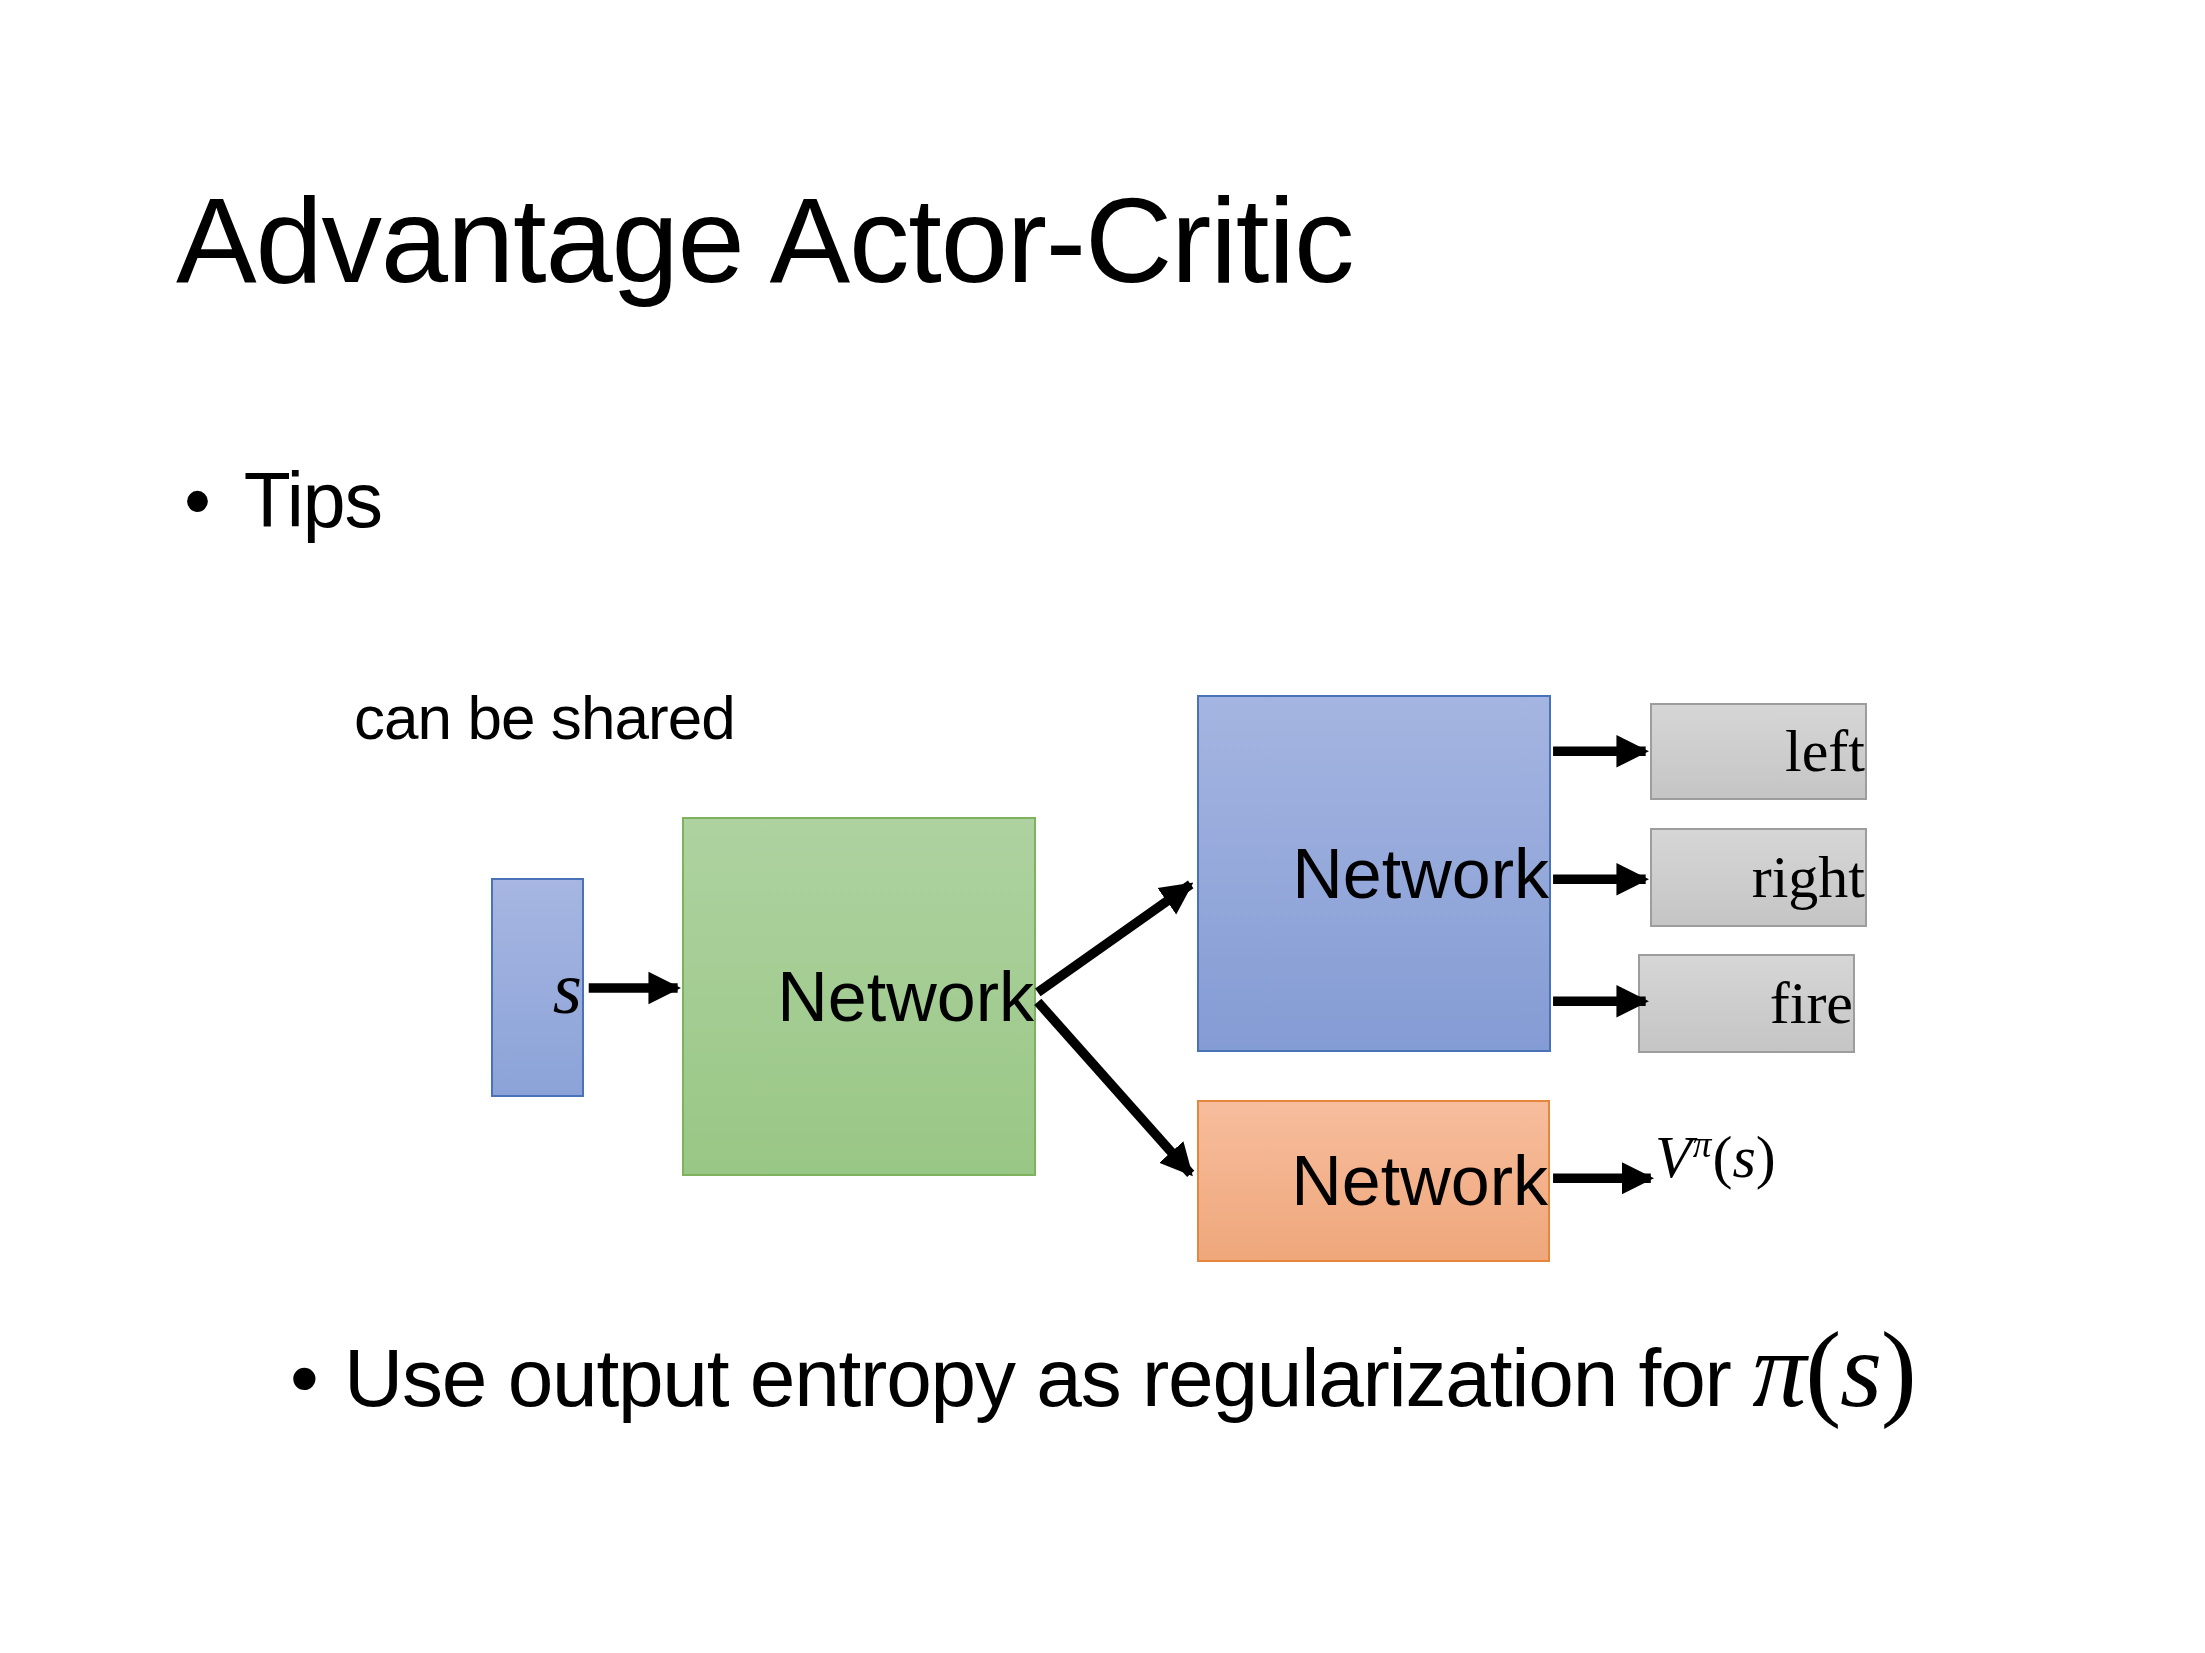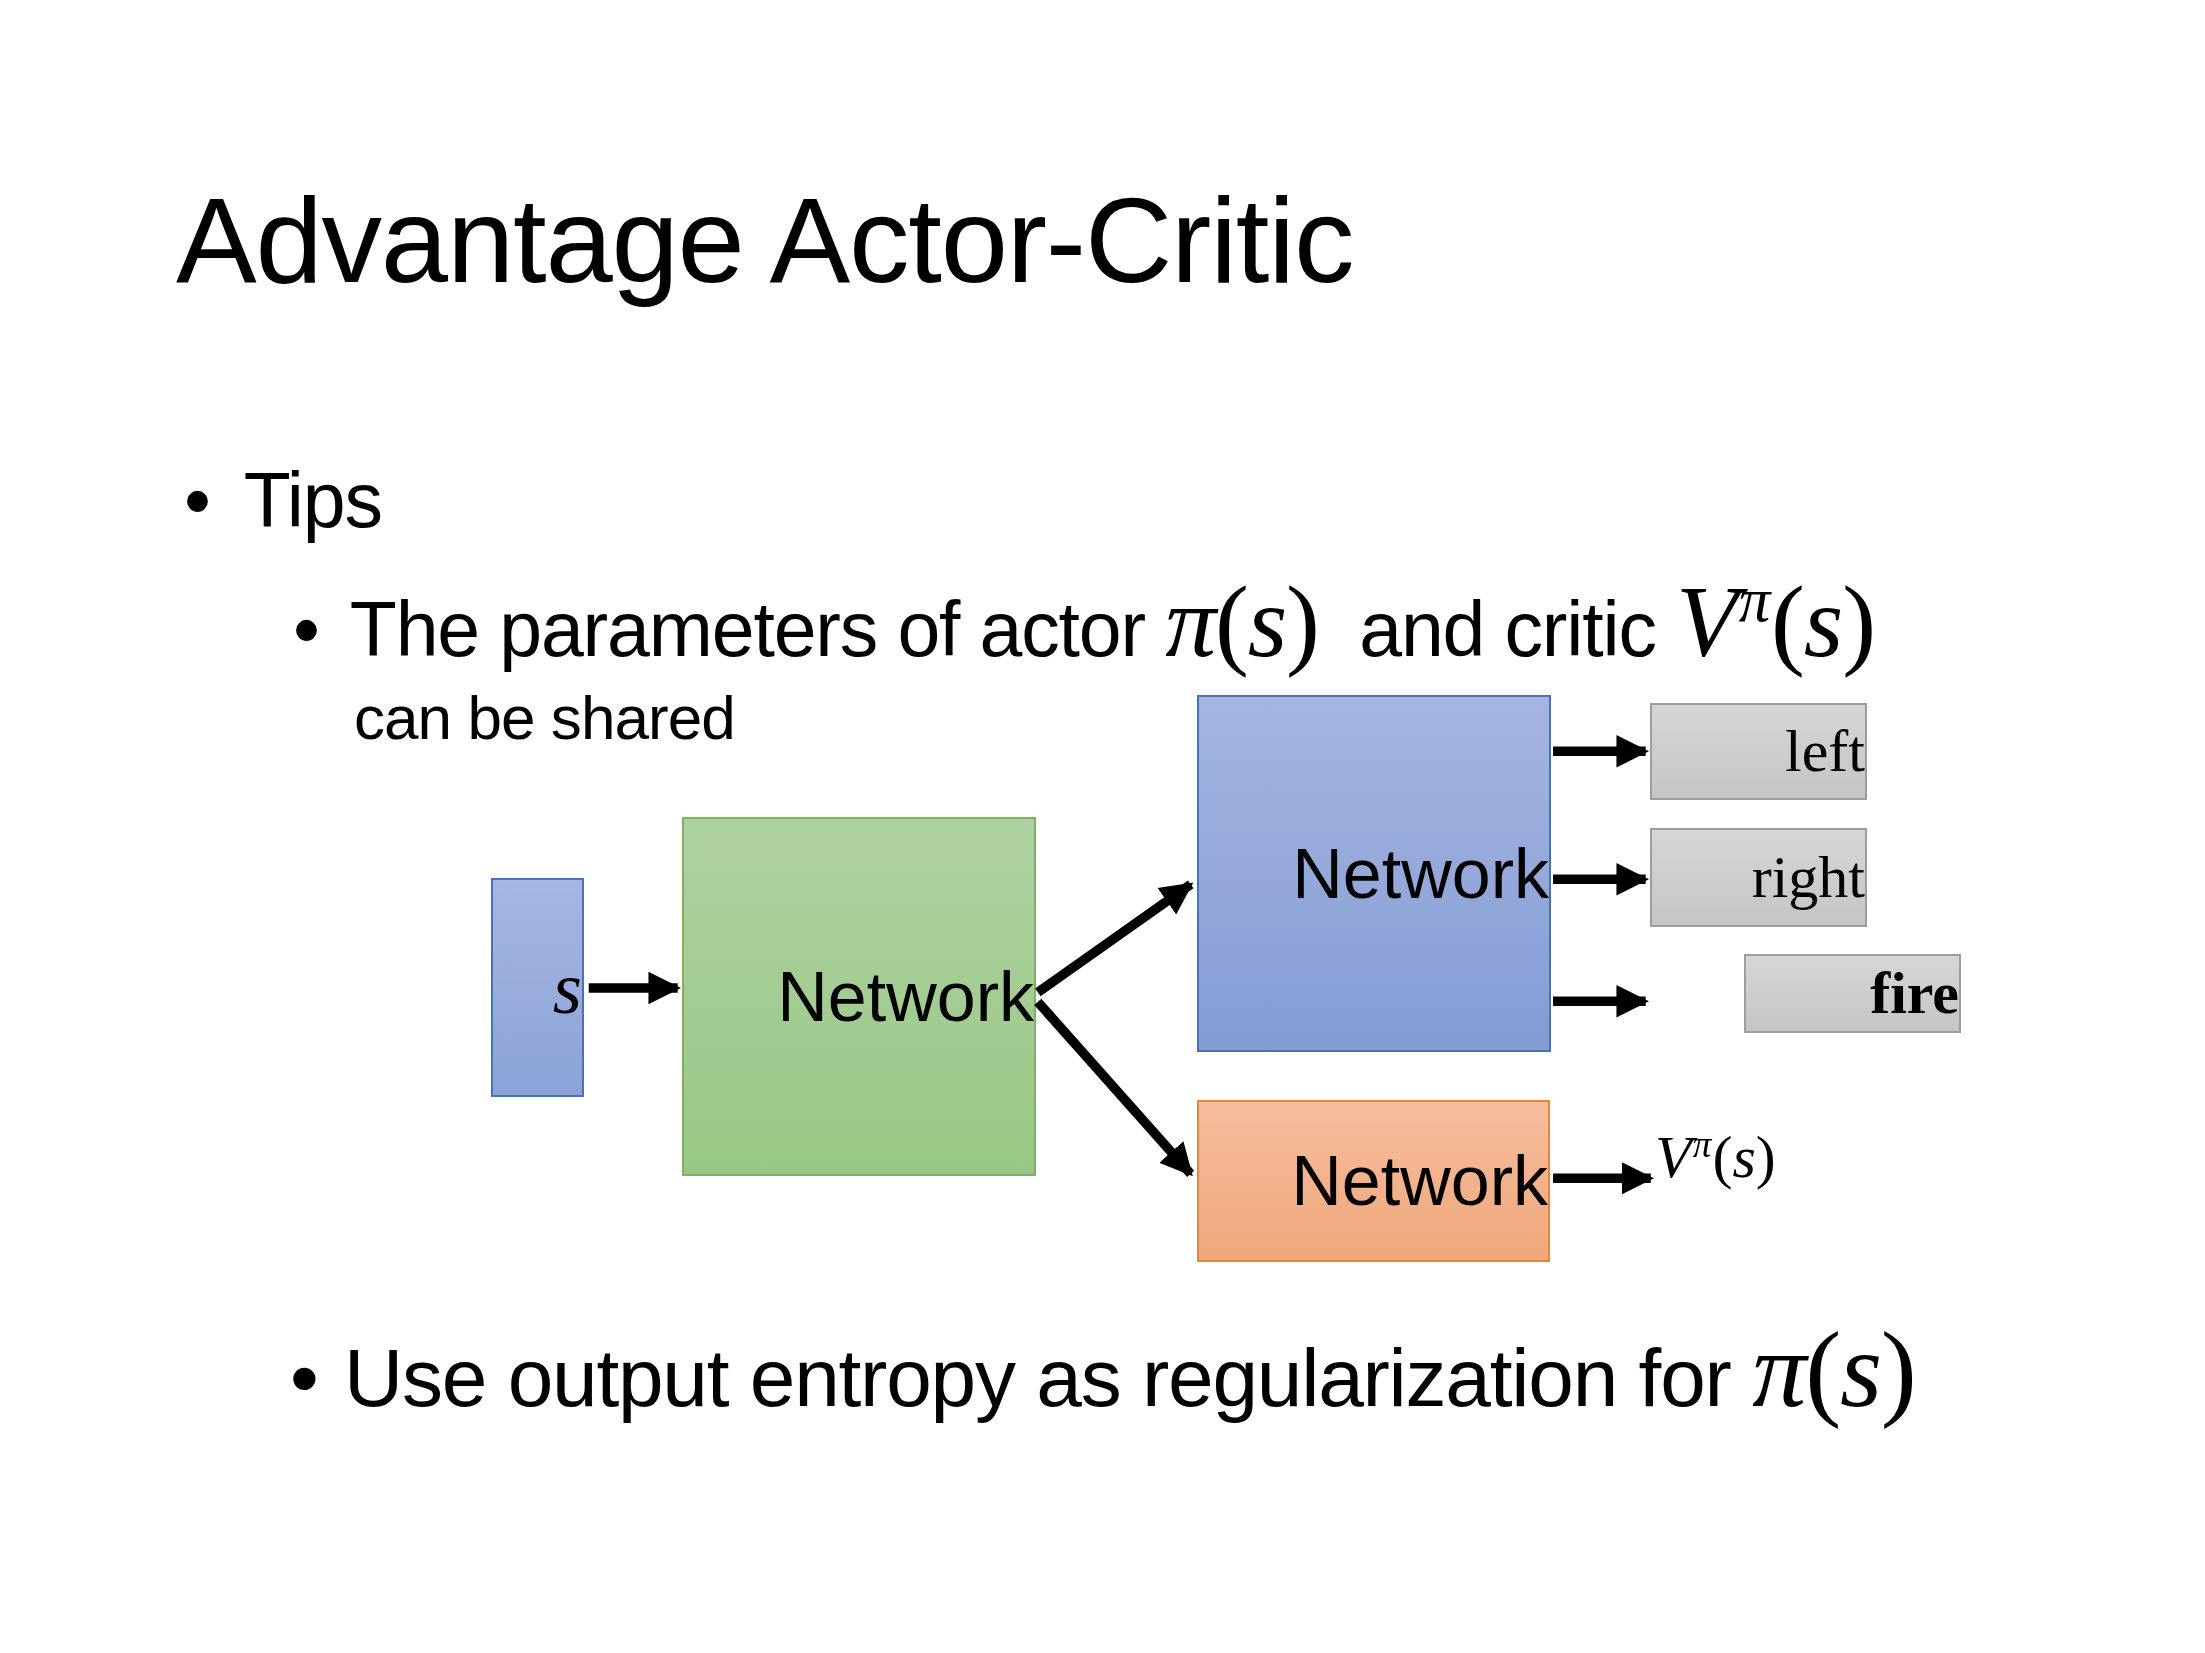--- a/index.html
+++ b/index.html
@@ -40,23 +40,20 @@
 <body>
 
 <div class="slide">
 
   <div class="abs title" style="left:176px; top:170px;">Advantage Actor-Critic</div>
 
   <div class="abs line" style="left:184px; top:456px; font-size:77px;">
     <span class="bullet">•</span><span class="seg">Tips</span>
   </div>
 
-  <div class="abs line" style="left:293px; top:564px; font-size:77px;">
-    <span class="bullet" style="margin-right:31px;">•</span><span class="seg">The parameters of actor </span><span class="math"><span class="var">π</span><span>(</span><span class="var">s</span><span>)</span></span><span class="seg">  and critic </span><span class="math"><span class="var">V</span><span class="sup">π</span><span>(</span><span class="var">s</span><span>)</span></span>
-  </div>
 
   <div class="abs line" style="left:354px; top:682px; font-size:62px;">
     <span class="seg">can be shared</span>
   </div>
 
   <div class="box state-box" style="left:491px; top:878px; width:93px; height:219px;">
     <span class="lbl state-lbl">s</span>
   </div>
 
   <div class="box shared-box" style="left:682px; top:817px; width:354px; height:359px;">
@@ -72,21 +69,21 @@
   </div>
 
   <div class="box action-box" style="left:1650px; top:703px; width:217px; height:97px;">
     <span class="lbl action-lbl">left</span>
   </div>
 
   <div class="box action-box" style="left:1650px; top:828px; width:217px; height:99px;">
     <span class="lbl action-lbl">right</span>
   </div>
 
-  <div class="box action-box" style="left:1744px; top:954px; width:217px; height:79px;font-weight:bold;">
+  <div class="box action-box" style="left:1638px; top:954px; width:217px; height:99px;">
     <span class="lbl action-lbl">fire</span>
   </div>
 
   <div class="abs vpis" style="left:1655px; top:1123px;">
     <span class="var">V</span><span class="sup">π</span><span>(</span><span class="var">s</span><span>)</span>
   </div>
 
   <svg class="arrows" width="2205" height="1654" viewBox="0 0 3000 2250">
     <defs>
       <marker id="ah" viewBox="0 0 10 10" refX="9" refY="5" markerWidth="3.4" markerHeight="3.6" orient="auto-start-reverse">

